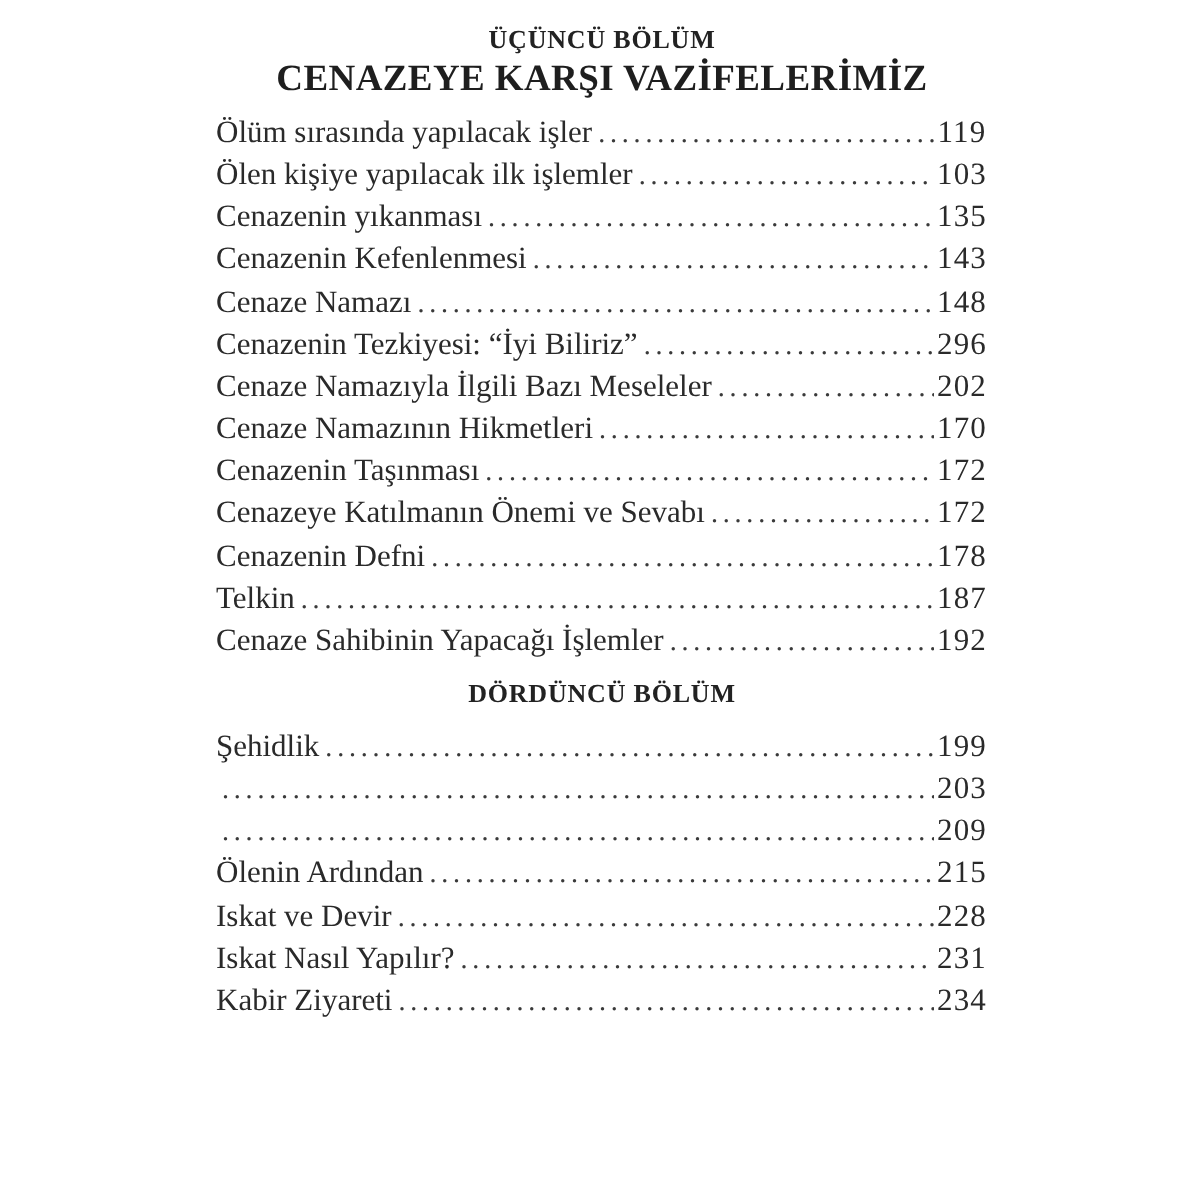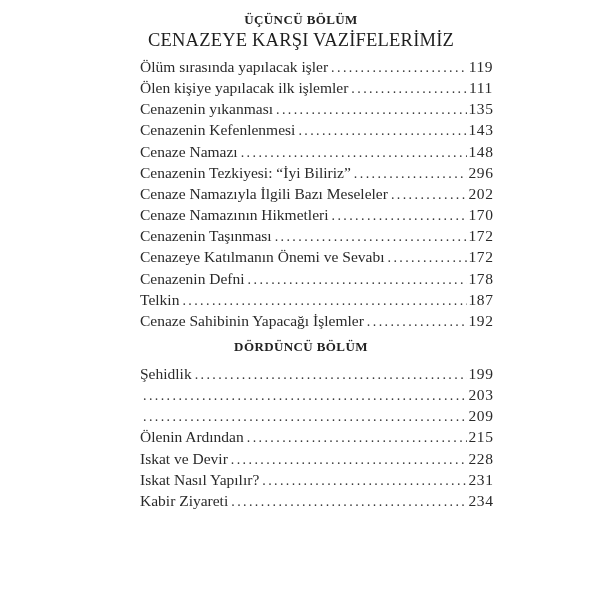--- a/index.html
+++ b/index.html
@@ -27,21 +27,21 @@
   .chapter-label {
     text-align: center;
     font-weight: bold;
     font-size: 13px;
     letter-spacing: 0.4px;
     line-height: 1.2;
     color: #222222;
   }
   .chapter-title {
     text-align: center;
-    font-weight: normal;
+    font-weight: bold;
     font-size: 18.5px;
     letter-spacing: 0.2px;
     line-height: 1.2;
     margin-top: 1px;
     color: #1e1e1e;
   }
   .toc {
     margin-top: 7px;
   }
   .toc.second {
@@ -49,21 +49,20 @@
   }
   .section-gap {
     height: 6px;
   }
   .toc-row {
     display: flex;
     align-items: baseline;
     height: 21.2px;
     font-size: 15.5px;
     white-space: nowrap;
-    margin-left: 32px;
   }
   .toc-title {
     flex: 0 0 auto;
   }
   .toc-dots {
     flex: 1 1 auto;
     overflow: hidden;
     letter-spacing: 2.4px;
     margin-left: 3px;
     margin-right: 1px;
@@ -88,21 +87,21 @@
       <div class="chapter-title">CENAZEYE KARŞI VAZİFELERİMİZ</div>
       <div class="toc">
         <div class="toc-row">
           <span class="toc-title">Ölüm sırasında yapılacak işler</span>
           <span class="toc-dots">........................................................................................................................</span>
           <span class="toc-page">119</span>
         </div>
         <div class="toc-row">
           <span class="toc-title">Ölen kişiye yapılacak ilk işlemler</span>
           <span class="toc-dots">........................................................................................................................</span>
-          <span class="toc-page">111</span>
+          <span class="toc-page">103</span>
         </div>
         <div class="toc-row">
           <span class="toc-title">Cenazenin yıkanması</span>
           <span class="toc-dots">........................................................................................................................</span>
           <span class="toc-page">135</span>
         </div>
         <div class="toc-row">
           <span class="toc-title">Cenazenin Kefenlenmesi</span>
           <span class="toc-dots">........................................................................................................................</span>
           <span class="toc-page">143</span>

